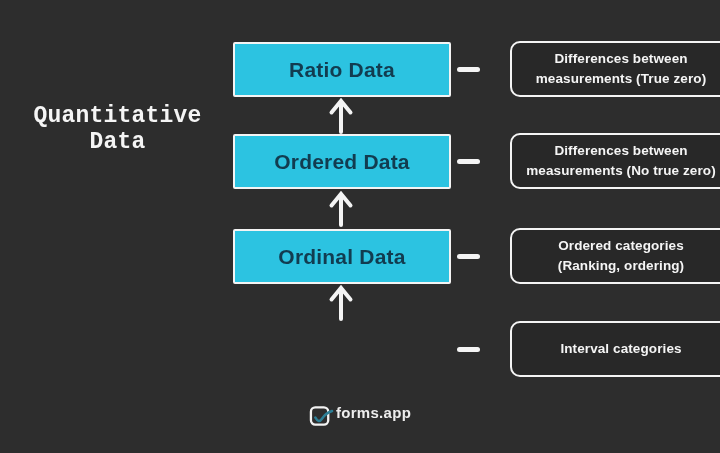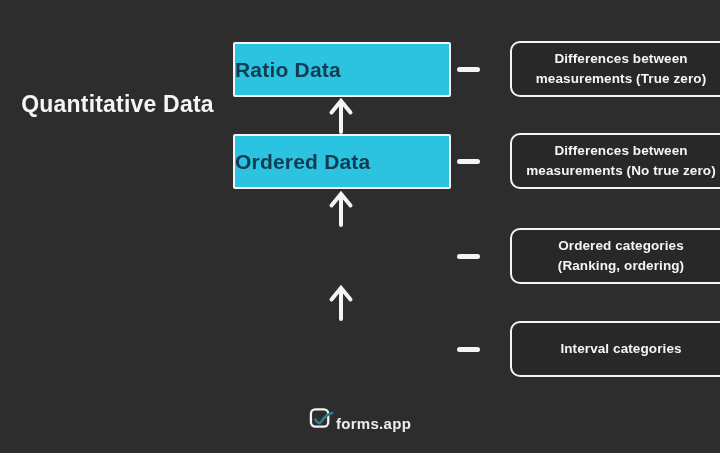--- a/index.html
+++ b/index.html
@@ -6,27 +6,27 @@
   .canvas{
     position:relative;width:720px;height:453px;overflow:hidden;
     background:var(--background,#2d2d2d);
     font-family:"Liberation Sans",sans-serif;
   }
   .group-label{
     position:absolute;left:10px;width:215px;text-align:center;
     font-weight:bold;font-size:23px;letter-spacing:.2px;
     color:var(--label-text,#f5f5f5);
   }
-  .gl-quant{top:91px;}
+  .gl-quant{top:103px;font-family:Liberation Mono, monospace;}
   .gl-qual{top:293px;}
   .level-box{
     position:absolute;left:233px;width:218px;height:55px;box-sizing:border-box;
     background:var(--box-fill,#2cc3e1);
     border:2.5px solid var(--outline,#f4f4f4);border-radius:2px;
-    display:flex;align-items:center;
+    display:flex;align-items:center;justify-content:center;
   }
   .level-box span{
     font-weight:bold;font-size:21px;letter-spacing:.2px;
     color:var(--box-text,#123c50);white-space:nowrap;
   }
   .lb0{top:42px}.lb1{top:134px}.lb2{top:229px}.lb3{top:322px}
   .desc-box{
     position:absolute;left:510px;width:222px;height:56px;box-sizing:border-box;
     background:var(--panel,#282828);
     border:2.5px solid var(--outline,#f4f4f4);border-radius:10px;
@@ -40,21 +40,21 @@
   .dash{
     position:absolute;left:457px;width:23px;height:5px;border-radius:2.5px;
     background:var(--outline,#f4f4f4);
   }
   .d0{top:67px}.d1{top:159px}.d2{top:254px}.d3{top:347px}
   .arrow{position:absolute;left:328px;width:26px;height:37px;}
   .a0{top:97px}.a1{top:190px}.a2{top:284px}
   .arrow svg{display:block;width:100%;height:100%;}
   .logo{
     position:absolute;left:0;right:0;top:404px;height:28px;
-    display:flex;align-items:flex-end;justify-content:center;gap:2px;
+    display:flex;align-items:flex-start;justify-content:center;gap:2px;
   }
   .logo-text{
     color:#ededed;font-weight:bold;font-size:15px;letter-spacing:.3px;
   }
 </style>
 </head>
 <body>
 
 <div class="canvas">
 
@@ -83,20 +83,23 @@
     <span class="desc-text">Differences between
 measurements (No true zero)</span>
   </div>
 
   <div class="arrow a1">
     <svg viewBox="0 0 26 37" xmlns="http://www.w3.org/2000/svg">
       <path d="M13 35 L13 6 M3.5 15.5 L13 4 L22.5 15.5" fill="none" stroke="#f4f4f4" stroke-width="4" stroke-linecap="round" stroke-linejoin="miter"></path>
     </svg>
   </div>
 
+  <div class="level-box lb2">
+    <span>Ordinal Data</span>
+  </div>
   <div class="dash d2"></div>
   <div class="desc-box db2">
     <span class="desc-text">Ordered categories
 (Ranking, ordering)</span>
   </div>
 
   <div class="arrow a2">
     <svg viewBox="0 0 26 37" xmlns="http://www.w3.org/2000/svg">
       <path d="M13 35 L13 6 M3.5 15.5 L13 4 L22.5 15.5" fill="none" stroke="#f4f4f4" stroke-width="4" stroke-linecap="round" stroke-linejoin="miter"></path>
     </svg>

